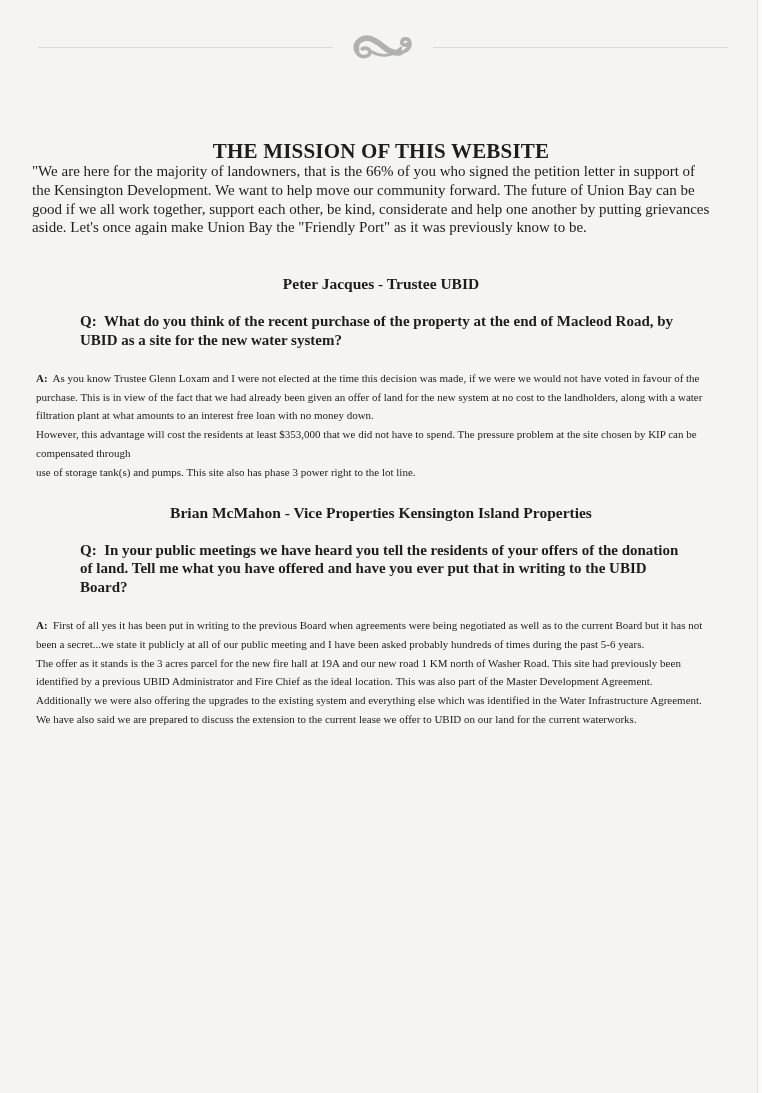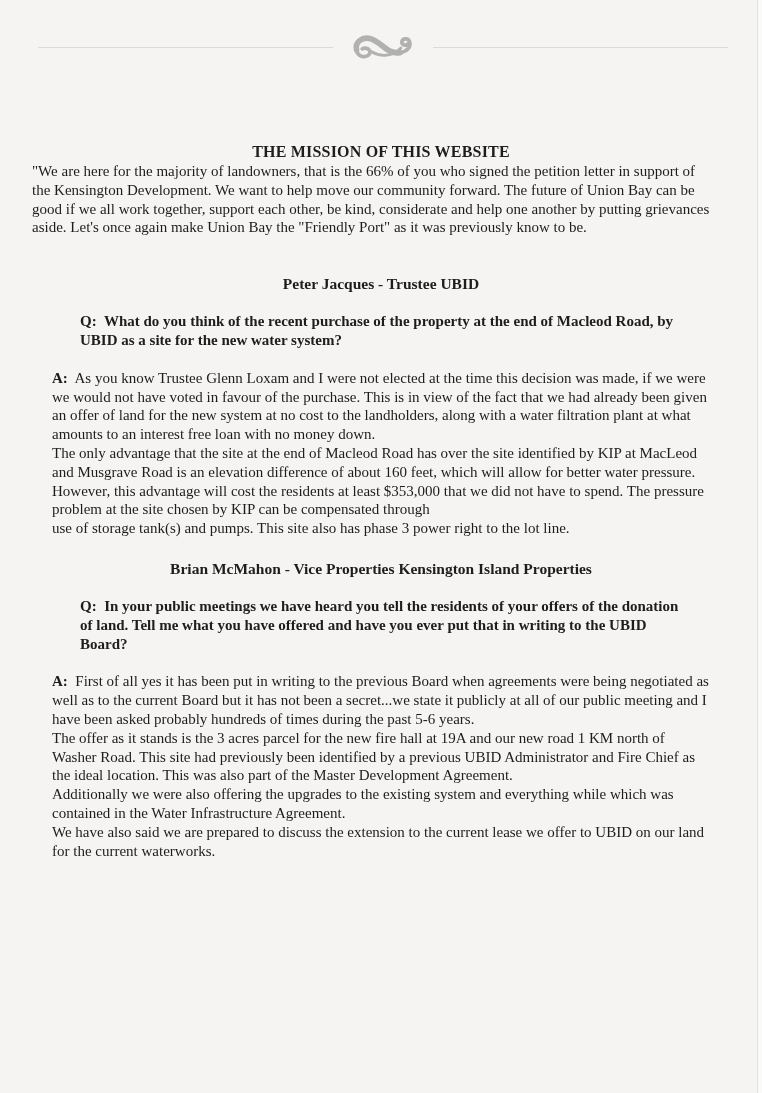--- a/index.html
+++ b/index.html
@@ -23,21 +23,21 @@
     gap: 13px;
   }
   .rule { flex: 1; height: 1px; background: #dcdad6; }
   .flourish { width: 74px; height: 34px; flex: none; }
 
   .content { padding: 0; }
 
   .mission-heading {
     margin: 78px 30px 0 30px;
     text-align: center;
-    font-size: 16px;
+    font-size: 21px;
     line-height: 19px;
     font-weight: bold;
     letter-spacing: 0.2px;
   }
   .mission-body {
     margin: 1px 48px 0 32px;
     font-size: 15px;
     line-height: 18.8px;
     white-space: pre-wrap;
   }
@@ -54,22 +54,22 @@
 
   .question {
     margin: 19px 60px 0 80px;
     max-width: 600px;
     font-weight: bold;
     font-size: 15px;
     line-height: 18.8px;
     white-space: pre-wrap;
   }
   .answer {
-    margin: 19px 50px 0 52px;
-    font-size: 15px;
+    margin: 19px 50px 0 36px;
+    font-size: 11px;
     line-height: 18.8px;
   }
   .ans-para { margin: 0; white-space: pre-wrap; }
   b { font-weight: bold; }
 </style>
 </head>
 <body>
 
 <div class="page-edge"></div>
 
@@ -89,30 +89,29 @@
 <main class="content">
 
   <h1 class="mission-heading">THE MISSION OF THIS WEBSITE</h1>
   <p class="mission-body">"We are here for the majority of landowners, that is the 66% of you who signed the petition letter in support of the Kensington Development. We want to help move our community forward. The future of Union Bay can be good if we all work together, support each other, be kind, considerate and help one another by putting grievances aside. Let's once again make Union Bay the "Friendly Port" as it was previously know to be.</p>
 
   <section>
     <h2 class="speaker mt-lg">Peter Jacques - Trustee UBID</h2>
     <p class="question"><b>Q:</b><span>  What do you think of the recent purchase of the property at the end of Macleod Road, by UBID as a site for the new water system?</span></p>
     <div class="answer">
         <p class="ans-para"><b>A:</b>  As you know Trustee Glenn Loxam and I were not elected at the time this decision was made, if we were we would not have voted in favour of the purchase. This is in view of the fact that we had already been given an offer of land for the new system at no cost to the landholders, along with a water filtration plant at what amounts to an interest free loan with no money down.</p>
-        <p class="ans-para">The only advantage that the site at the end of Macleod Road has over the site identified by KIP at MacLeod and Musgrave Road is an elevation difference of about 160 feet, which will allow for better water pressure.</p>
         <p class="ans-para">However, this advantage will cost the residents at least $353,000 that we did not have to spend. The pressure problem at the site chosen by KIP can be compensated through
 use of storage tank(s) and pumps. This site also has phase 3 power right to the lot line.</p>
       </div>
   </section>
 
   <section>
     <h2 class="speaker mt-sm">Brian McMahon - Vice Properties Kensington Island Properties</h2>
     <p class="question"><b>Q:</b><span>  In your public meetings we have heard you tell the residents of your offers of the donation of land. Tell me what you have offered and have you ever put that in writing to the UBID Board?</span></p>
     <div class="answer">
         <p class="ans-para"><b>A:</b>  First of all yes it has been put in writing to the previous Board when agreements were being negotiated as well as to the current Board but it has not been a secret...we state it publicly at all of our public meeting and I have been asked probably hundreds of times during the past 5-6 years.</p>
         <p class="ans-para">The offer as it stands is the 3 acres parcel for the new fire hall at 19A and our new road 1 KM north of Washer Road. This site had previously been identified by a previous UBID Administrator and Fire Chief as the ideal location. This was also part of the Master Development Agreement.</p>
-        <p class="ans-para">Additionally we were also offering the upgrades to the existing system and everything while which was contained in the Water Infrastructure Agreement.</p>
+        <p class="ans-para">Additionally we were also offering the upgrades to the existing system and everything else which was identified in the Water Infrastructure Agreement.</p>
         <p class="ans-para">We have also said we are prepared to discuss the extension to the current lease we offer to UBID on our land for the current waterworks.</p>
       </div>
   </section>
 
 </main>
 
 </body></html>

